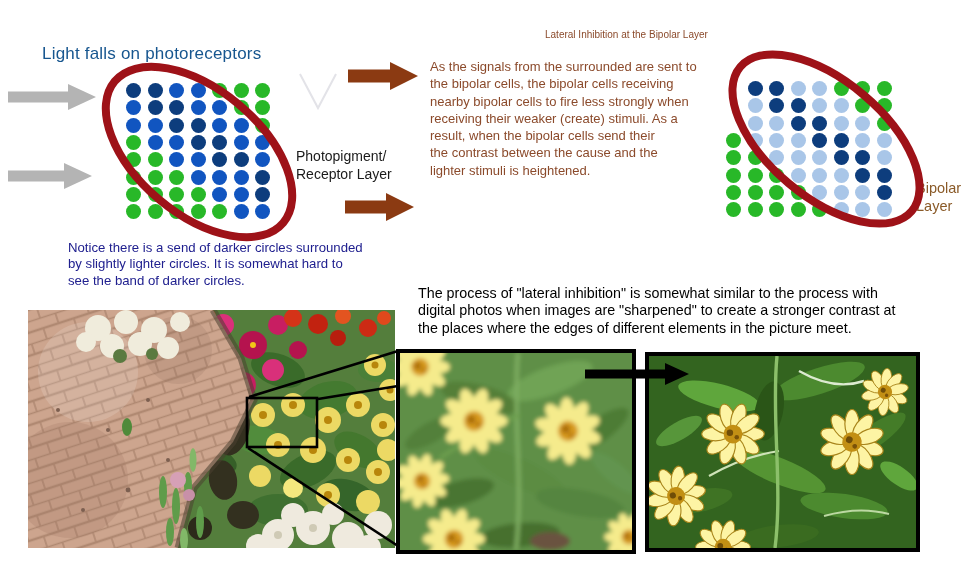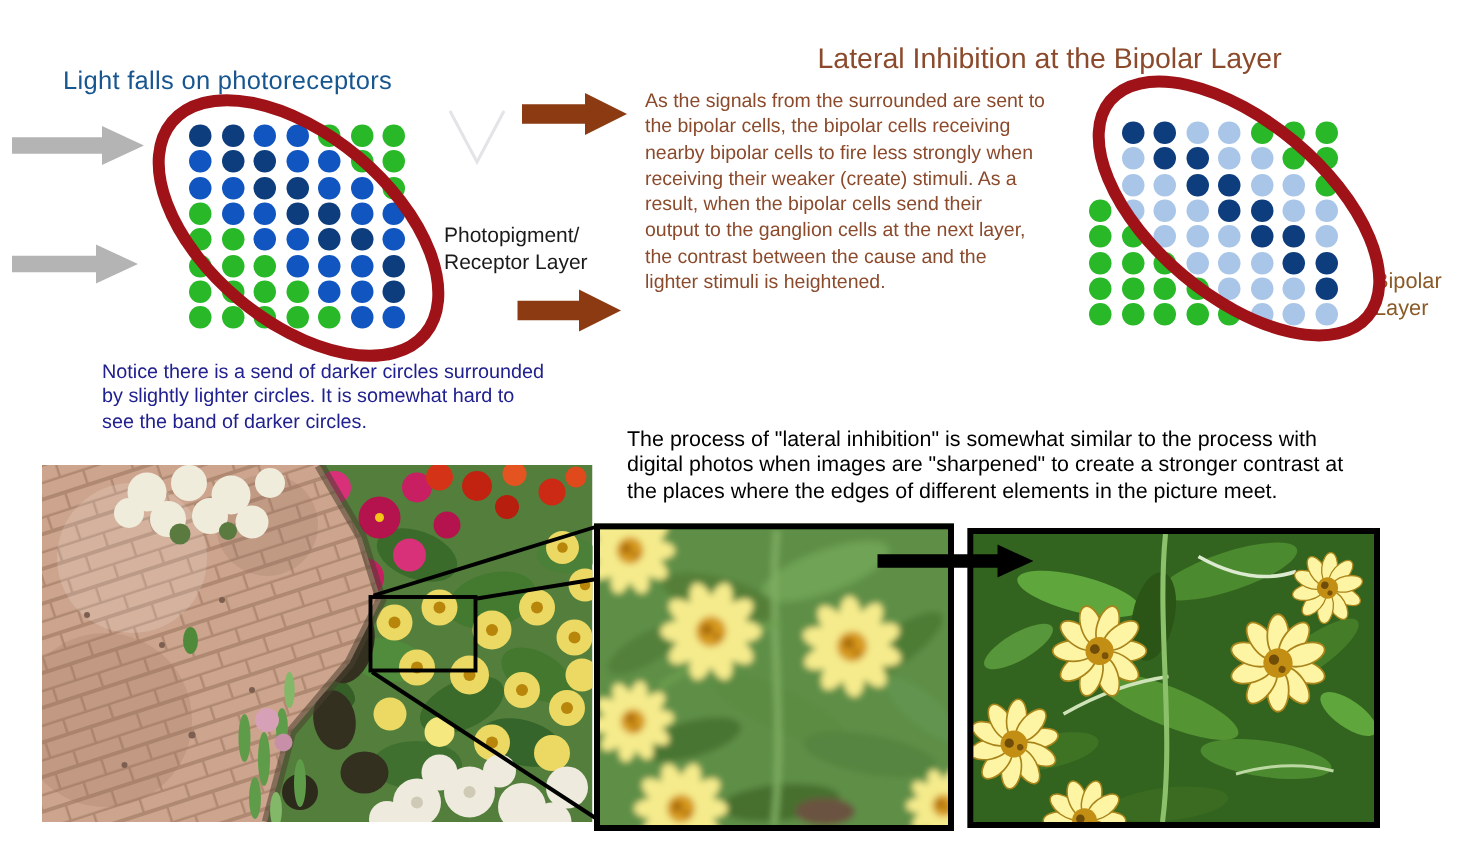--- a/index.html
+++ b/index.html
@@ -2,21 +2,21 @@
 <html><head>
 <meta charset="utf-8">
 <style>
   html,body{margin:0;padding:0;background:#ffffff;}
   #slide{
     position:relative;width:972px;height:578px;background:#ffffff;overflow:hidden;
     font-family:"Liberation Sans",sans-serif;
   }
   .abs{position:absolute;}
   .title-blue{font-size:17px;color:#17568f;letter-spacing:.2px;}
-  .title-brown{font-size:19px;color:#8b4a2b;}
+  .title-brown{font-size:10px;color:#8b4a2b;}
   .para-brown{font-size:13px;line-height:17.3px;color:#8b4a2b;}
   .para-navy{font-size:13.2px;line-height:16.4px;color:#20208f;}
   .para-black{font-size:14.3px;line-height:17.4px;color:#000;}
   .label-black{font-size:14px;line-height:18px;color:#1a1a1a;}
   .label-brown2{font-size:14.5px;line-height:18px;color:#8a5a28;}
   .dotgrid{position:absolute;}
   .dot{position:absolute;width:15px;height:15px;border-radius:50%;}
   .photo-frame{position:absolute;border:4px solid #000;box-sizing:border-box;background:#497a33;}
   .photo-frame svg{display:block;width:100%;height:100%;}
   #overlay{position:absolute;left:0;top:0;z-index:10;pointer-events:none;}
@@ -31,21 +31,20 @@
   <div class="abs title-blue" style="left:42px;top:44px;">Light falls on photoreceptors</div>
 
   <div class="abs title-brown" style="left:545px;top:29px;">Lateral Inhibition at the Bipolar Layer</div>
 
   <div class="abs para-brown" style="left:430px;top:58px;width:300px;">
     <div>As the signals from the surrounded are sent to</div>
     <div>the bipolar cells, the bipolar cells receiving</div>
     <div>nearby bipolar cells to fire less strongly when</div>
     <div>receiving their weaker (create) stimuli. As a</div>
     <div>result, when the bipolar cells send their</div>
-    <div>output to the ganglion cells at the next layer,</div>
     <div>the contrast between the cause and the</div>
     <div>lighter stimuli is heightened.</div>
   </div>
 
   <div class="abs label-black" style="left:296px;top:147px;">
     <div>Photopigment/</div>
     <div>Receptor Layer</div>
   </div>
 
   <div class="abs label-brown2" style="left:916px;top:179px;">

